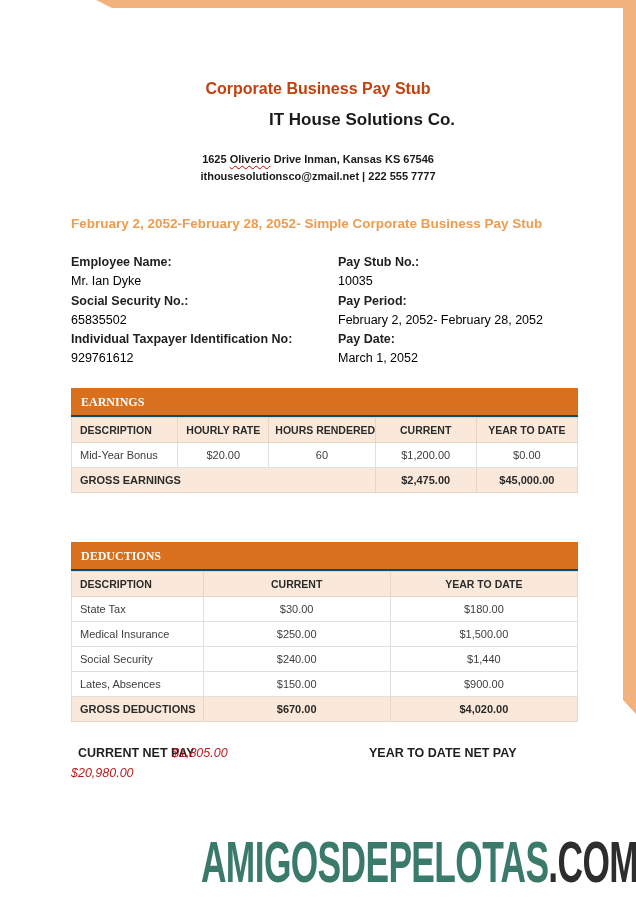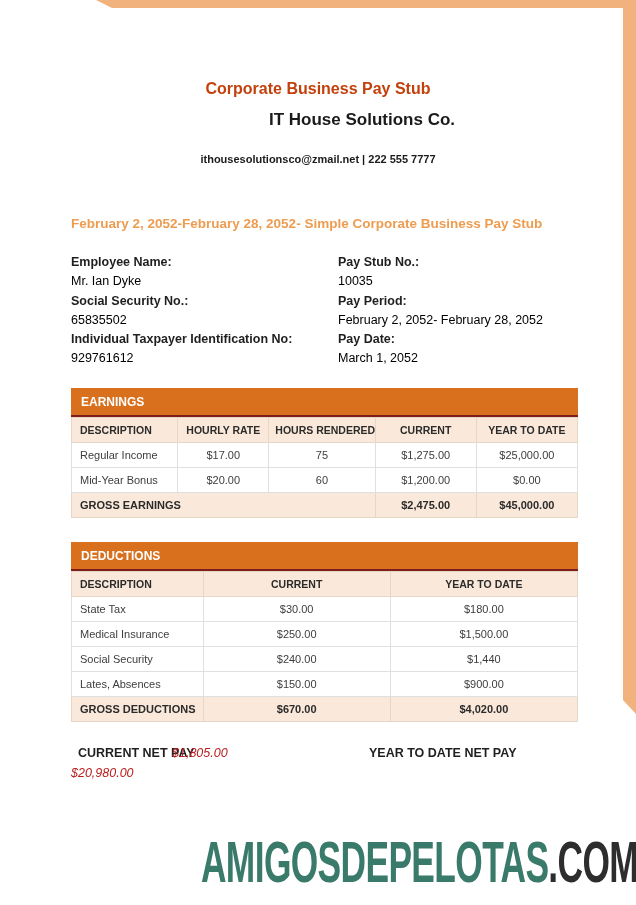--- a/index.html
+++ b/index.html
@@ -36,21 +36,22 @@
   .info-col.right { left:338px; width:260px; }
   .info-label { font-weight:bold; color:#1f1f1f; }
   .info-value { font-weight:normal; color:#000000; }
 
   .pay-section { position:absolute; left:71px; width:507px; }
   .pay-section.earnings   { top:388px; }
   .pay-section.deductions { top:542px; }
   .table-title-bar {
     height:29px; line-height:29px; background:#D8701E; color:#ffffff;
     font-size:12px; font-weight:bold; padding-left:10px; box-sizing:border-box;
-    border-bottom:2px solid #7f1d1d;
+    border-bottom:2px solid #0c4a6e;
+    font-family:Liberation Serif, serif;
   }
   table.paytable {
     width:100%; border-collapse:collapse; table-layout:fixed;
     font-size:11px; color:#3d3d3d; background:#ffffff;
     border:1px solid #d9d9d9;
   }
   table.paytable th, table.paytable td {
     height:24px; padding:0 6px; border:1px solid #e0e0e0;
     text-align:center; overflow:hidden; white-space:nowrap;
   }
@@ -86,20 +87,21 @@
 <div class="page">
 
   <svg class="ribbon-svg" width="636" height="716" viewBox="0 0 636 716">
     <polygon points="96,0 636,0 636,714 623,700 623,8 112,8" fill="#F2B27E"></polygon>
   </svg>
 
   <h1 class="doc-title">Corporate Business Pay Stub</h1>
   <h2 class="company-name">IT House Solutions Co.</h2>
 
   <div class="address-block">
+    <div><span>1625 </span><span class="misspell">Oliverio</span><span> Drive Inman, Kansas KS 67546</span></div>
     <div>ithousesolutionsco@zmail.net | 222 555 7777</div>
   </div>
 
   <div class="section-heading">February 2, 2052-February 28, 2052- Simple Corporate Business Pay Stub</div>
 
   <div class="info-col left">
     <div class="info-label">Employee Name:</div>
     <div class="info-value">Mr. Ian Dyke</div>
     <div class="info-label">Social Security No.:</div>
     <div class="info-value">65835502</div>
@@ -128,27 +130,20 @@
       </colgroup>
       <tbody>
           <tr>
         <th class="cell-left">DESCRIPTION</th>
         <th>HOURLY RATE</th>
         <th>HOURS RENDERED</th>
         <th>CURRENT</th>
         <th>YEAR TO DATE</th>
       </tr>
       <tr>
-        <td class="cell-left">Regular Income</td>
-        <td>$17.00</td>
-        <td>75</td>
-        <td>$1,275.00</td>
-        <td>$25,000.00</td>
-      </tr>
-      <tr>
         <td class="cell-left">Mid-Year Bonus</td>
         <td>$20.00</td>
         <td>60</td>
         <td>$1,200.00</td>
         <td>$0.00</td>
       </tr>
       <tr class="gross-row">
         <td class="cell-left" colspan="3">GROSS EARNINGS</td>
         <td>$2,475.00</td>
         <td>$45,000.00</td>

